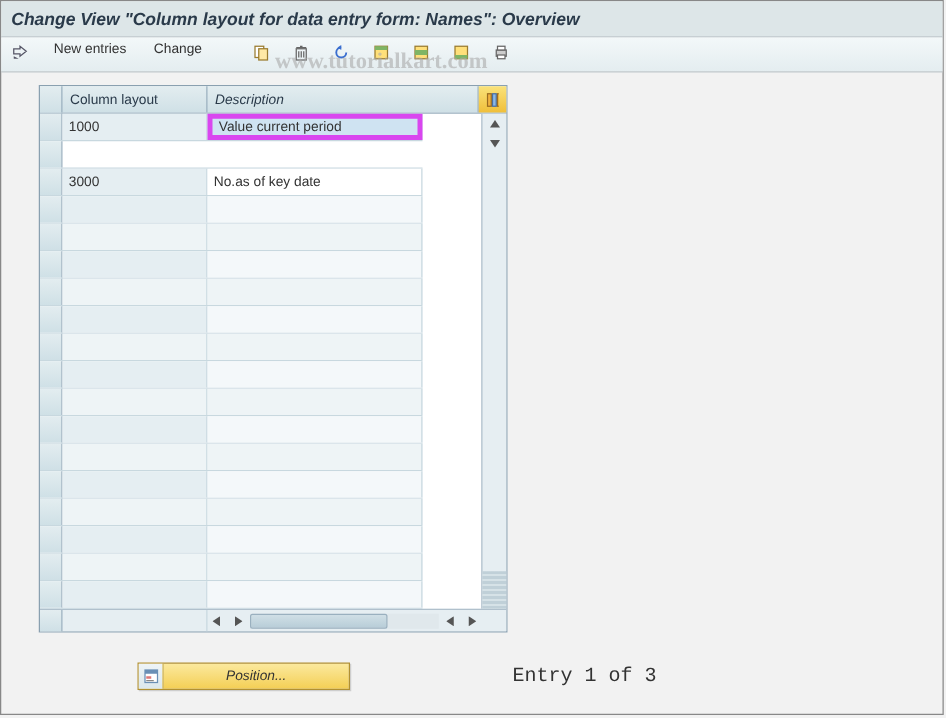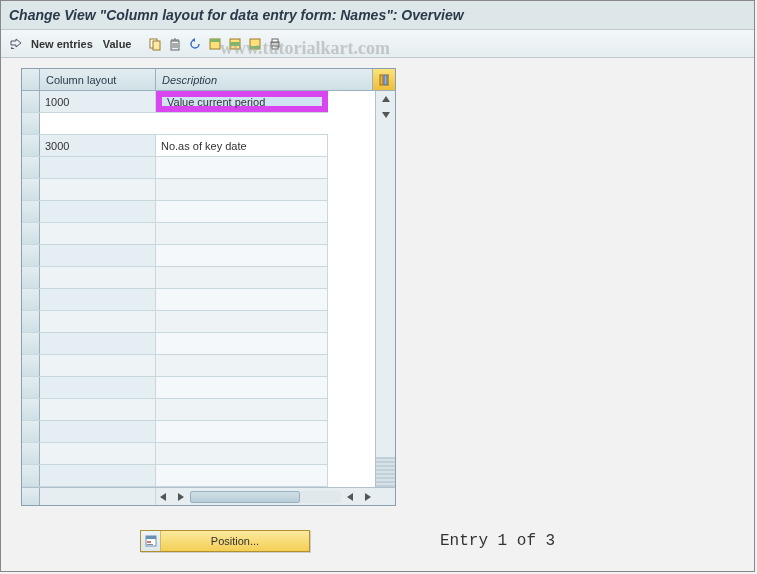--- a/index.html
+++ b/index.html
@@ -23,42 +23,41 @@
     padding: 6px 8px;
     font-weight: bold;
     font-style: italic;
     font-size: 14px;
     color: #2a3a4a;
     border-bottom: 1px solid #c0c8cc;
   }
   .toolbar {
     padding: 3px 6px;
     display: flex;
-    align-items: center;
-    gap: 2px;
+    align-items: flex-start;
+    gap: 14px;
     border-bottom: 1px solid #c0c8cc;
     background: linear-gradient(#f3f8f9,#e4edf0);
     height: 28px;
-    font-weight: bold;
   }
   .toolbar .tbtn {
     display: inline-flex;
     align-items: center;
     justify-content: center;
     min-width: 18px;
     height: 18px;
     cursor: pointer;
   }
   .toolbar .ttext {
     margin: 0 4px;
     cursor: pointer;
     color: #333;
   }
   .content {
-    padding: 10px 20px;
+    padding: 10px 30px;
     position: relative;
   }
   .table-wrap {
     width: 375px;
     border: 1px solid #8aa0b0;
     background: #fff;
     position: relative;
   }
   .thead {
     display: flex;
@@ -105,21 +104,21 @@
   }
   .trow .cell {
     border-right: 1px solid #c8d8df;
     padding: 3px 5px;
     font-size: 11px;
     background: #f4f8fa;
     display:flex; align-items:center;
   }
   .trow .c1 { width: 116px; background:#e5eef2; }
   .trow .c2 { flex:1; background:#fff; }
-  .trow.selected .c2 { background:#cfe3f2; border:6px solid #d946ef; }
+  .trow.selected .c2 { background:#cfe3f2; border:4px solid #d946ef; }
   .trow.alt .c1, .trow.alt .c2.emptycell { background:#eef4f6; }
   .trow .c2.emptycell { background:#f4f8fa;}
   .vscroll {
     width: 20px;
     background:#e6eef2;
     border-left:1px solid #b0c0cc;
     display:flex;
     flex-direction:column;
     align-items:center;
   }
@@ -156,29 +155,30 @@
 
   .footer {
     position:absolute;
     bottom: 22px;
     left: 0; right:0;
     display:flex;
     align-items:center;
     padding: 0 20px;
   }
   .position-btn {
-    margin-left: 120px;
+    margin-left: 90px;
     width: 170px;
     height: 22px;
     background: linear-gradient(#fbe99e,#f4cf55);
     border:1px solid #b29030;
     display:flex;
     align-items:center;
     cursor:pointer;
     box-shadow: 1px 1px 0 rgba(0,0,0,0.15);
+    font-style: italic;
   }
   .position-btn .picon {
     width:20px;height:100%;
     display:flex;align-items:center;justify-content:center;
     border-right:1px solid #d0b868;
     background: linear-gradient(#eef4f6,#dce7ec);
   }
   .position-btn .plabel {
     flex:1; text-align:center; font-size:11px; color:#333;
   }
@@ -197,21 +197,21 @@
   <div class="titlebar">Change View "Column layout for data entry form: Names": Overview</div>
 
   <div class="toolbar">
     <span class="tbtn">
       <svg width="14" height="14">
           <path d="M2 4 L7 4 L7 2 L12 6 L7 10 L7 8 L2 8 Z" fill="none" stroke="#556" stroke-width="1"></path>
           <path d="M2 10 L6 12 L2 12 Z" fill="#556"></path>
         </svg>
     </span>
     <span class="ttext">New entries</span>
-    <span class="ttext">Value</span>
+    <span class="ttext">Change</span>
     <span style="width:6px"></span>
     <span class="tbtn">
       <svg width="14" height="14">
           <rect x="2" y="2" width="7" height="9" fill="#fff" stroke="#9a7b2f"></rect>
           <rect x="5" y="4" width="7" height="9" fill="#ffe9a6" stroke="#9a7b2f"></rect>
         </svg>
     </span>
     <span class="tbtn">
       <svg width="14" height="14">
           <rect x="3" y="4" width="8" height="9" fill="none" stroke="#666"></rect>

